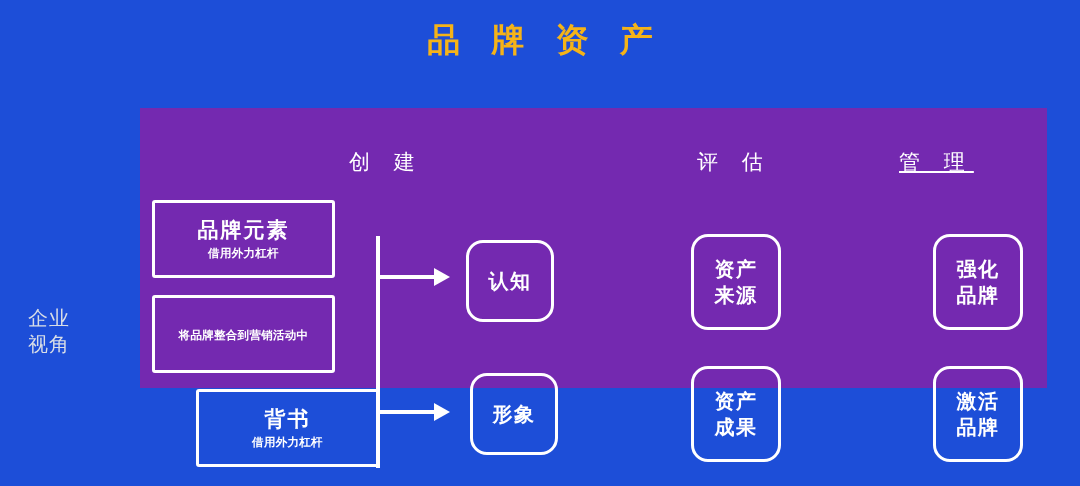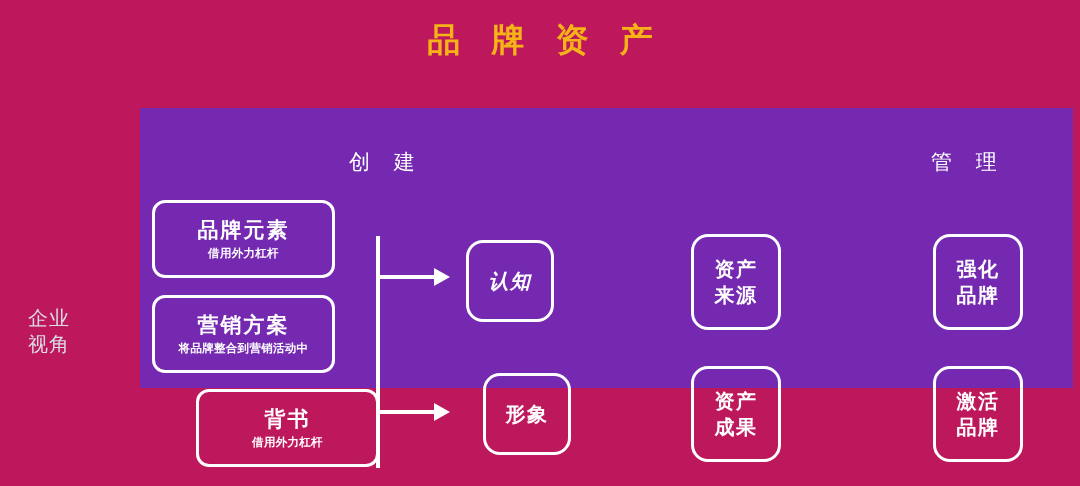--- a/index.html
+++ b/index.html
@@ -11,21 +11,21 @@
     height: 486px;
     background: #0d1b2e;
     font-family: "Liberation Sans", "DejaVu Sans", sans-serif;
     overflow: hidden;
     position: relative;
   }
 
   .slide {
     position: absolute;
     inset: 0;
-    background: #be185d;
+    background: #1d4ed8;
   }
 
   
   .slide-title {
     position: absolute;
     top: 22px;
     left: 0;
     width: 1080px;
     text-align: center;
     color: #f5b318;
@@ -50,44 +50,43 @@
   .side-label div { white-space: nowrap; }
 
   
   .panel {
     position: absolute;
     left: 140px;
     top: 108px;
     width: 907px;
     height: 280px;
     background: #7429b0;
-    padding-left: 26px;
   }
 
   
   .col-head {
     position: absolute;
     color: #ffffff;
     font-size: 21px;
     letter-spacing: 9px;
     text-indent: 9px;
     white-space: nowrap;
   }
   .col-head.c1 { left: 200px; top: 40px; }
   .col-head.c2 { left: 548px; top: 40px; }
-  .col-head.c3 { left: 782px; top: 40px; }
+  .col-head.c3 { left: 750px; top: 40px; text-decoration: underline; }
 
   
   .big-box {
     position: absolute;
     left: 12px;
     width: 183px;
     height: 78px;
     border: 3px solid #ffffff;
-    border-radius: 13px;
+    border-radius: 3px;
     box-sizing: border-box;
     display: flex;
     flex-direction: column;
     align-items: center;
     justify-content: center;
     color: #ffffff;
   }
   .big-box.b1 { top: 92px; }
   .big-box.b2 { top: 187px; }
   .big-box.b3 { top: 281px; margin-left: 44px; }
@@ -153,22 +152,22 @@
     color: #ffffff;
     font-size: 20px;
     font-weight: bold;
     letter-spacing: 1.5px;
     line-height: 1.3;
     text-align: center;
   }
   .sq-box.wide { width: 88px; height: 82px; }
   .sq-box.tall { width: 90px; height: 96px; }
 
-  .sq-box.awareness { left: 326px; top: 132px; font-style: italic; }
-  .sq-box.image     { left: 343px; top: 265px; }
+  .sq-box.awareness { left: 326px; top: 132px; }
+  .sq-box.image     { left: 330px; top: 265px; }
   .sq-box.source    { left: 551px; top: 126px; }
   .sq-box.result    { left: 551px; top: 258px; }
   .sq-box.enhance   { left: 793px; top: 126px; }
   .sq-box.activate  { left: 793px; top: 258px; }
 
   .sq-box .line { display: block; }
 </style>
 </head>
 <body>
 
@@ -177,28 +176,28 @@
   <div class="slide-title">品 牌 资 产</div>
 
   <div class="side-label">
     <div>企业</div>
     <div>视角</div>
   </div>
 
   <div class="panel">
 
     <div class="col-head c1">创 建</div>
+    <div class="col-head c2">评 估</div>
     <div class="col-head c3">管 理</div>
 
     <div class="big-box b1">
       <div class="t">品牌元素</div>
       <div class="s">借用外力杠杆</div>
     </div>
     <div class="big-box b2">
-      <div class="t">营销方案</div>
       <div class="s">将品牌整合到营销活动中</div>
     </div>
     <div class="big-box b3">
       <div class="t">背书</div>
       <div class="s">借用外力杠杆</div>
     </div>
 
     <div class="connector">
       <div class="spine"></div>
       <div class="arm a1"></div>

